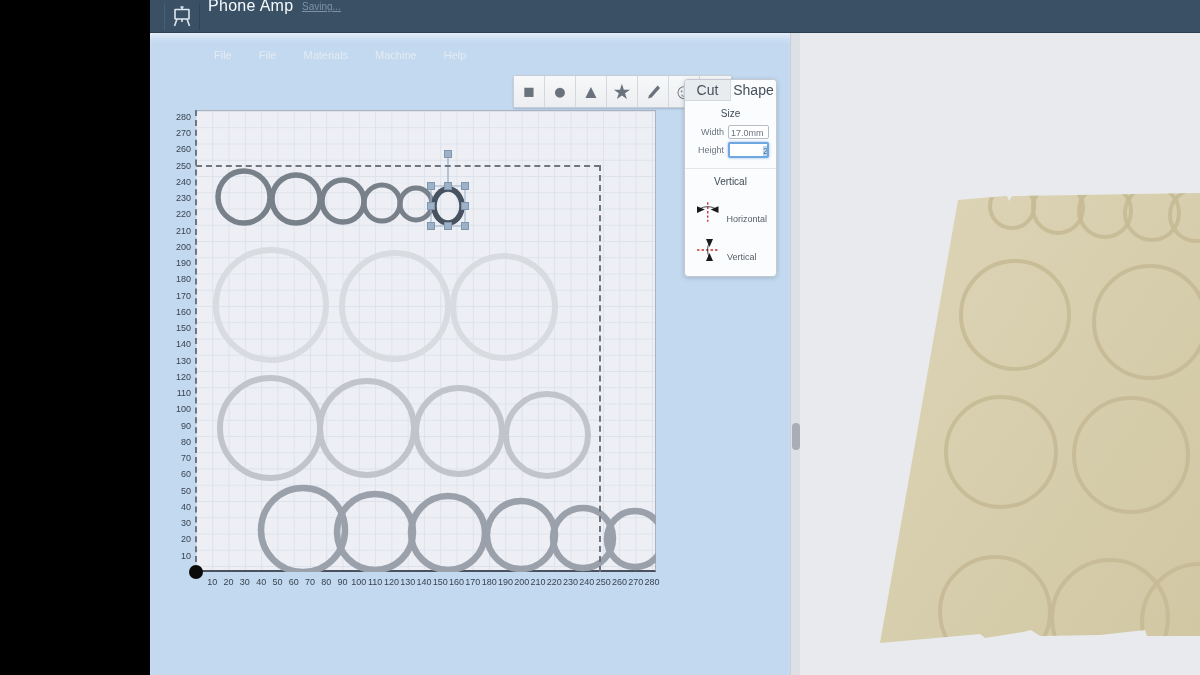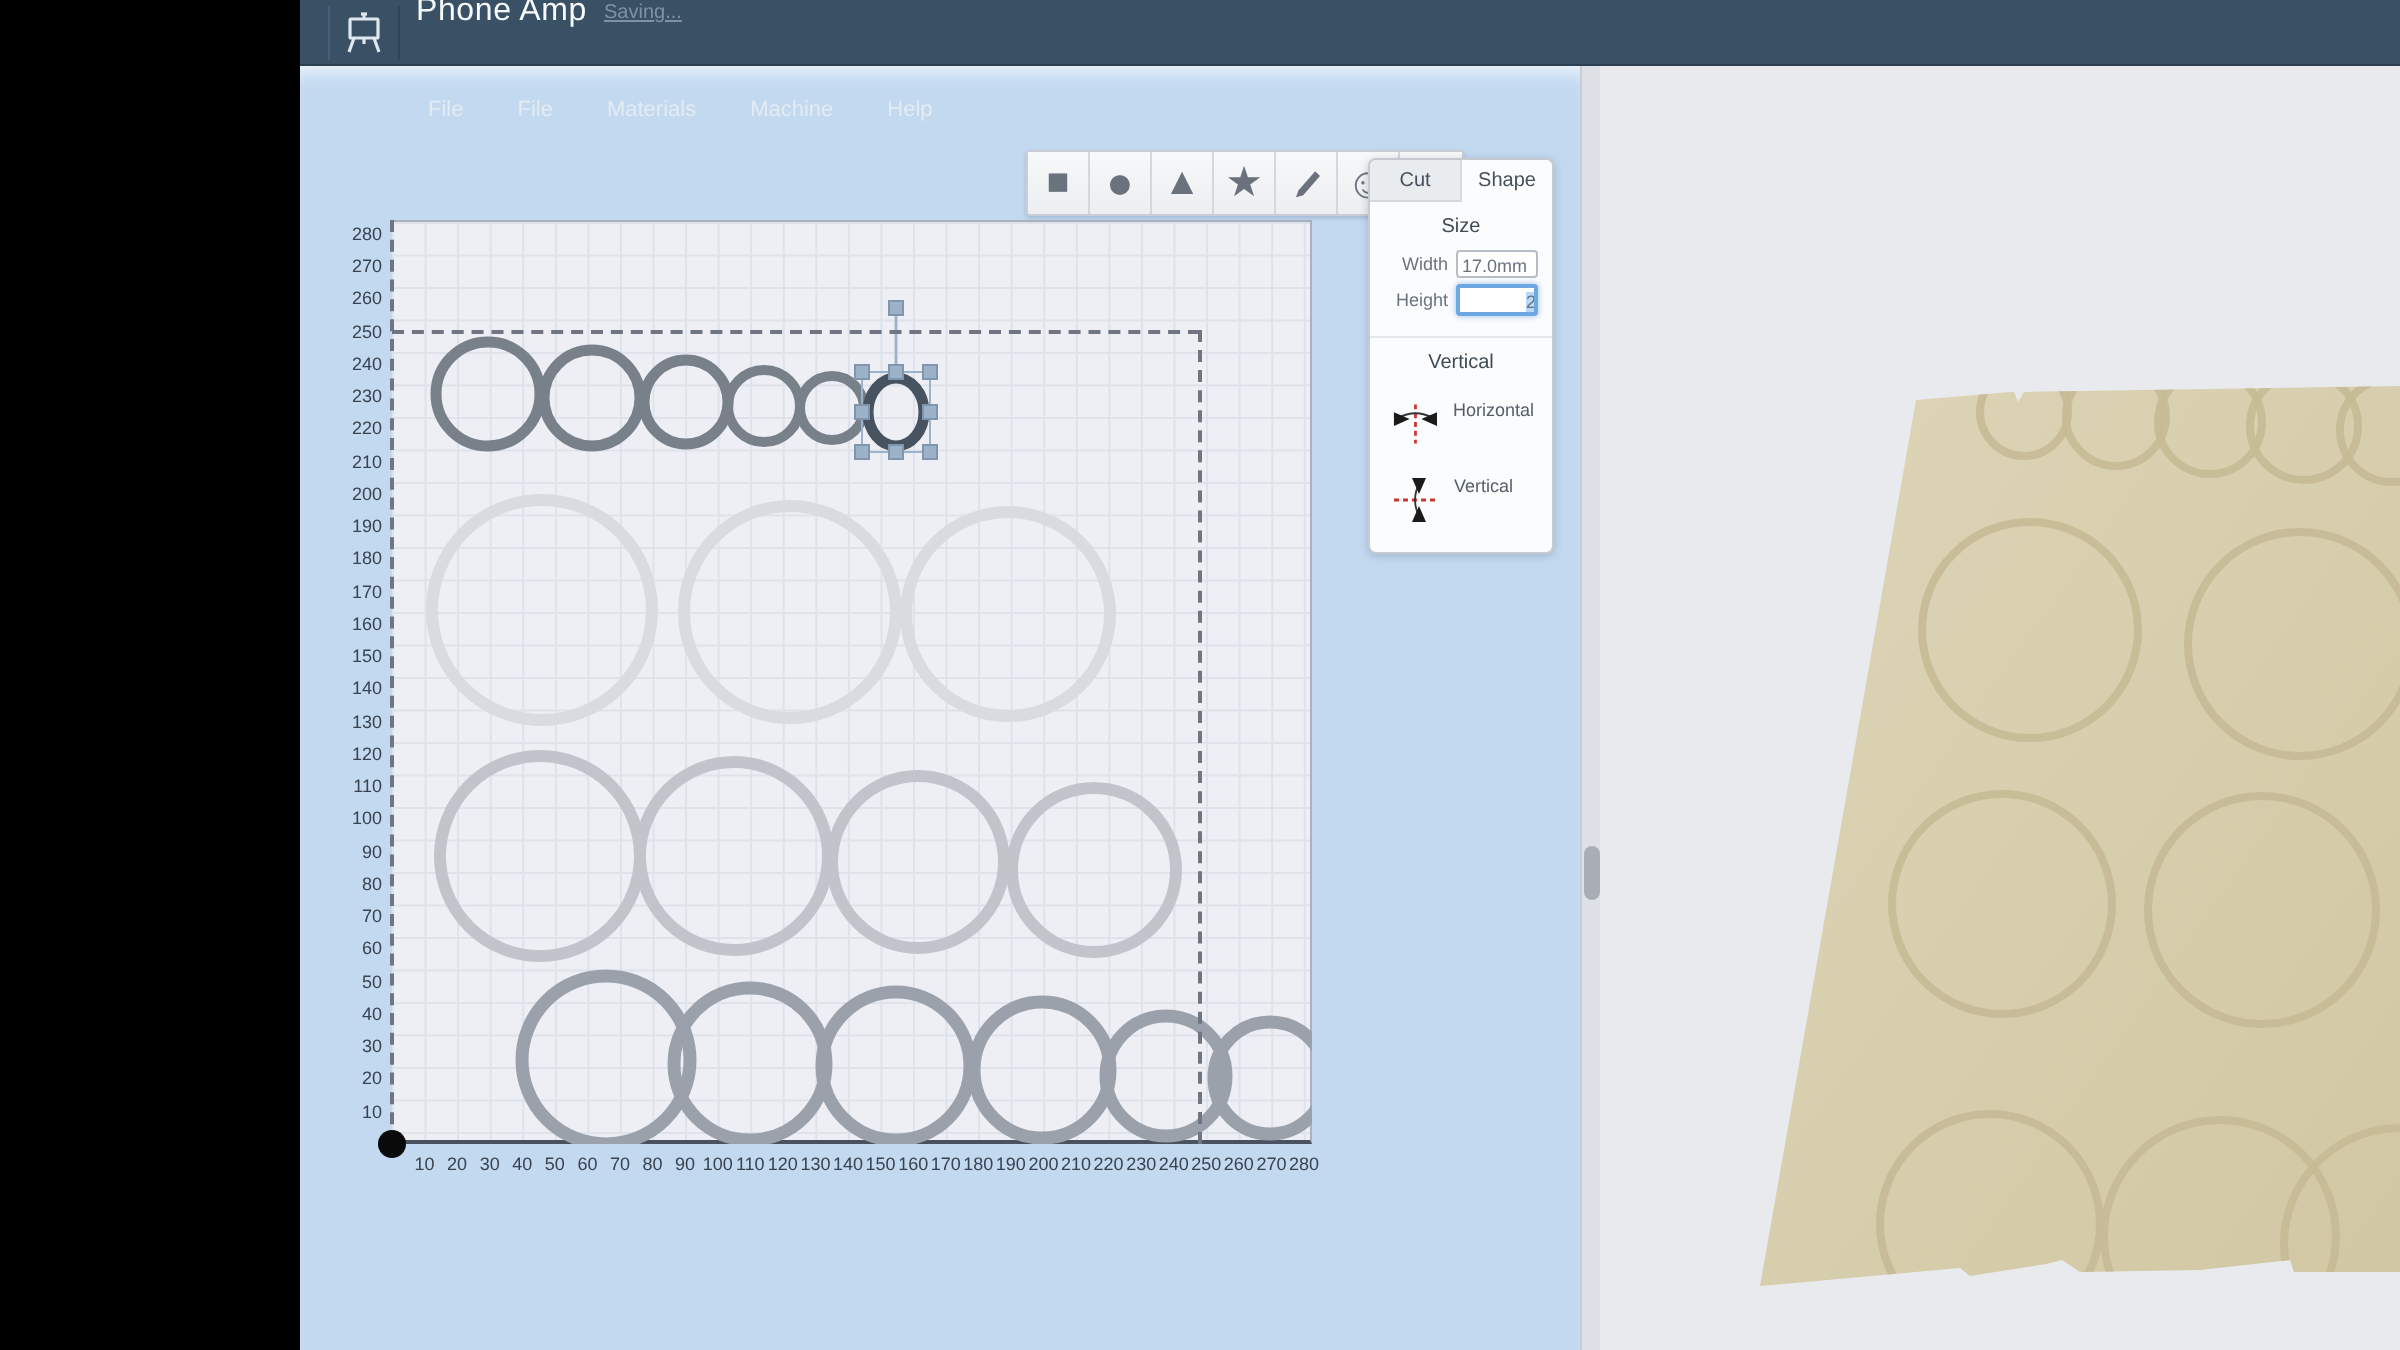--- a/index.html
+++ b/index.html
@@ -59,21 +59,21 @@
 
   
   .y-ruler span { position:absolute; width:30px; text-align:right; font-size:9px; color:#39434f; }
   .x-ruler span { position:absolute; width:24px; text-align:center; font-size:9px; color:#39434f; }
 
   
   .panel { position:absolute; left:534px; top:46px; width:93px; background:#fbfcfd;
            border:1px solid #c5cad1; border-radius:4px;
            box-shadow:0 1px 4px rgba(50,70,95,.25); z-index:40; font-size:9px; }
   .tabs { display:flex; height:21px; }
-  .tab { flex:1; text-align:center; line-height:21px; font-size:10px; color:#46505a; cursor:pointer; }
+  .tab { flex:1; text-align:center; line-height:21px; font-size:14px; color:#46505a; cursor:pointer; }
   .tab.inactive { background:#e9ecef; border-right:1px solid #d8dce1; border-bottom:1px solid #d3d7dc;
                   border-radius:3px 0 0 0; }
   .tab.active { background:#fbfcfd; border-radius:0 3px 0 0; }
   .section { padding:4px 5px 7px; border-bottom:1px solid #e4e7eb; }
   .section:last-child { border-bottom:none; }
   .sec-title { text-align:center; font-size:10px; color:#3f4a55; margin:3px 0 6px; }
   .pos-row { display:flex; align-items:flex-start; gap:4px; }
   .anchor { width:38px; height:36px; background:#e3e6ea; border-radius:5px; position:relative; flex:none; }
   .adot { position:absolute; width:11px; height:11px; border-radius:50%; background:#fff;
           border:1px solid #b4bac2; cursor:pointer; }
@@ -81,21 +81,21 @@
   .adot.bl{left:3px;top:22px} .adot.br{left:24px;top:22px}
   .adot.sel { background:radial-gradient(circle, #ffffff 0 1.5px, #2f88e0 2px); border-color:#2170c2; }
   .coords { display:flex; flex-direction:column; gap:5px; padding-top:3px; }
   .coord-row { display:flex; align-items:center; gap:3px; color:#555e68; }
   .tfield { width:44px; height:14px; background:#fff; border:1px solid #b6bdc6; border-radius:2px;
             font-size:9px; color:#6a7380; line-height:12px; padding:1px 2px; overflow:hidden; white-space:nowrap; }
   .size-row { display:flex; align-items:center; gap:4px; margin:3px 0; justify-content:flex-end; padding-right:2px; }
   .size-row .lbl { color:#6b7480; }
   .tfield.focused { border:2px solid #6da8e2; box-shadow:0 0 3px rgba(90,150,220,.6); height:16px; line-height:12px;padding-left:33px; }
   .tfield.focused .selhl { background:#b9d8f6; }
-  .mir-row { display:flex; align-items:flex-start; gap:7px; padding:7px 4px 7px 6px; color:#555e68; cursor:pointer; }
+  .mir-row { display:flex; align-items:flex-end; gap:7px; padding:7px 4px 7px 6px; color:#555e68; cursor:pointer; }
 
   
   .divider { position:absolute; left:790px; top:33px; width:10px; height:642px;
              background:#dde0e5; border-left:1px solid #c9cdd4; z-index:25; }
   .divider .handle { position:absolute; left:1px; top:390px; width:8px; height:27px;
                      border-radius:4px; background:#a9aeb6; cursor:col-resize; }
 
   
   .preview { position:absolute; left:800px; top:33px; width:400px; height:642px; background:#e8eaee; }
   #preview-svg { width:400px; height:642px; }

